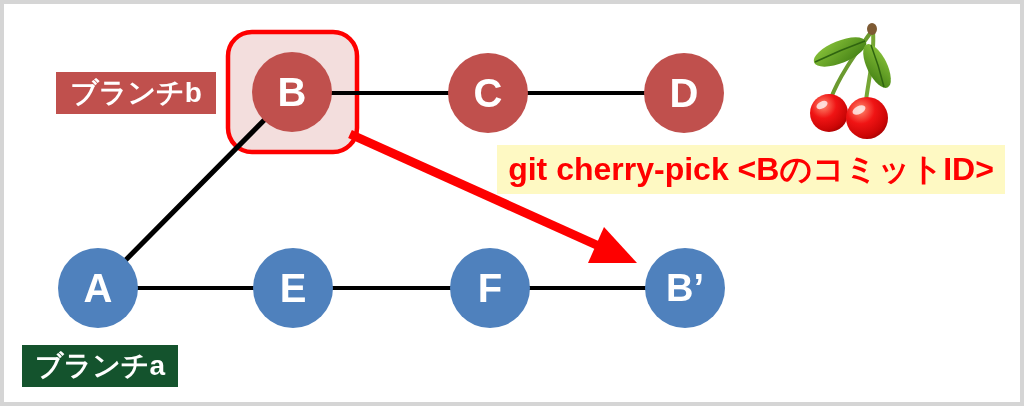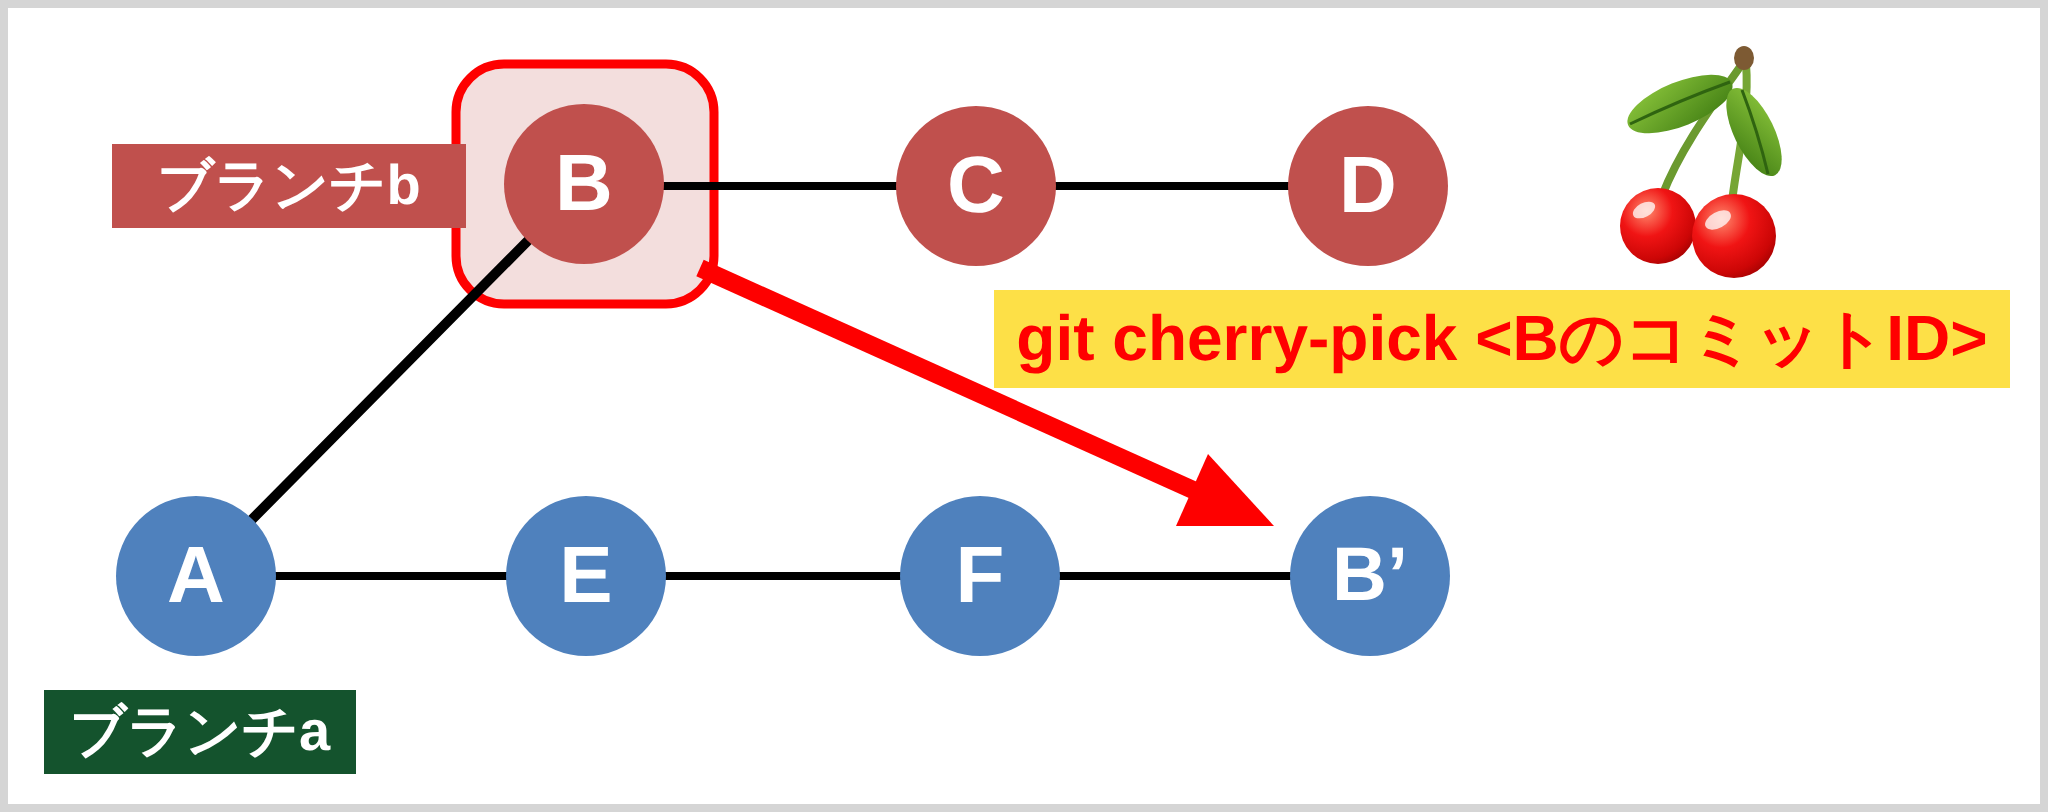--- a/index.html
+++ b/index.html
@@ -20,25 +20,25 @@
     user-select:none;
   }
   .node-red{background:#c0504d;}
   .node-blue{background:#4f81bd;}
   .branch-label{
     position:absolute;height:42px;
     display:flex;align-items:center;justify-content:center;
     color:#ffffff;font-weight:bold;font-size:28px;
     white-space:nowrap;
   }
-  .branch-label-b{left:56px;top:72px;width:177px;background:#c0504d;}
+  .branch-label-b{left:56px;top:72px;width:160px;background:#c0504d;}
   .branch-label-a{left:22px;top:345px;width:156px;background:#14532d;}
   .command-banner{
     position:absolute;left:497px;top:145px;width:508px;height:49px;
-    background:#fde047;color:#ff0000;
+    background:#fef9c3;color:#ff0000;
     display:flex;align-items:center;justify-content:center;
     font-weight:bold;font-size:32px;white-space:nowrap;
   }
 </style>
 </head>
 <body>
 
 <div class="canvas">
 
   <svg class="layer" viewBox="0 0 1024 406" aria-hidden="true">

